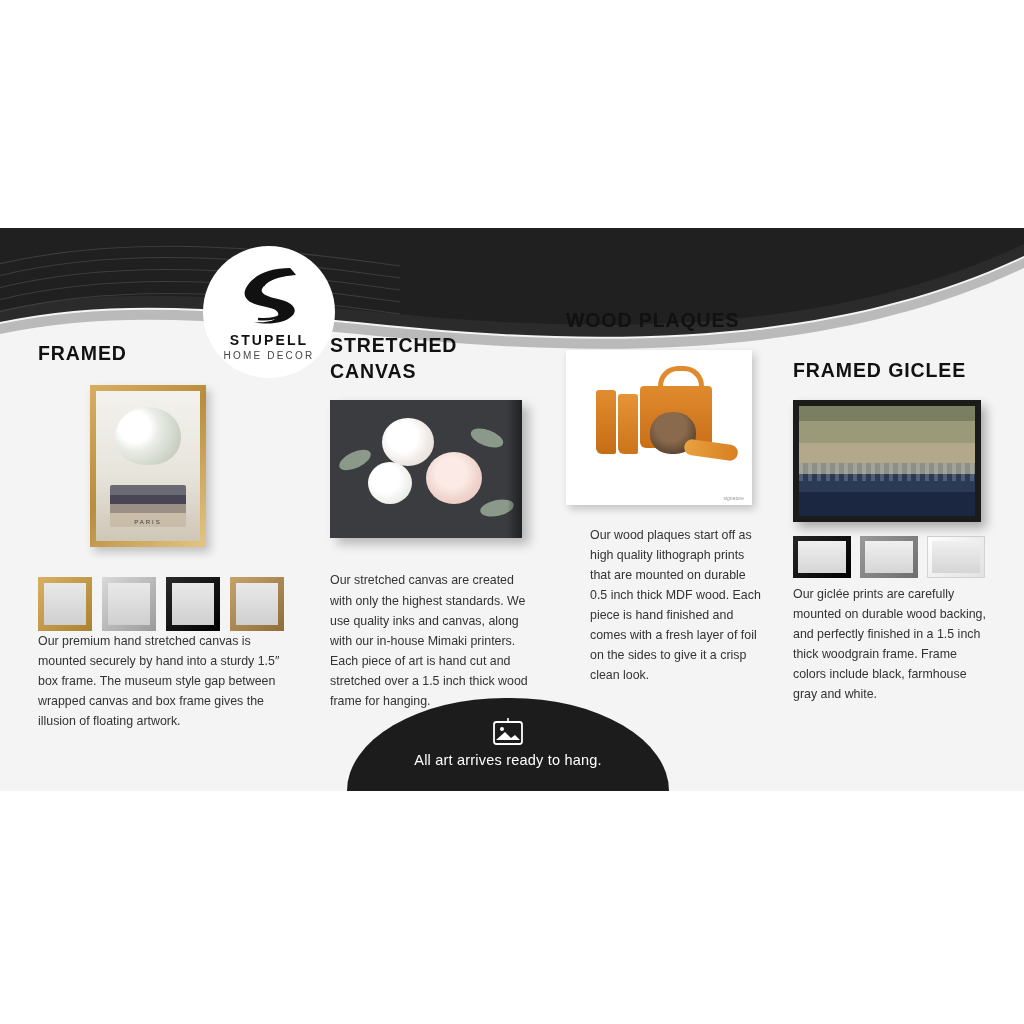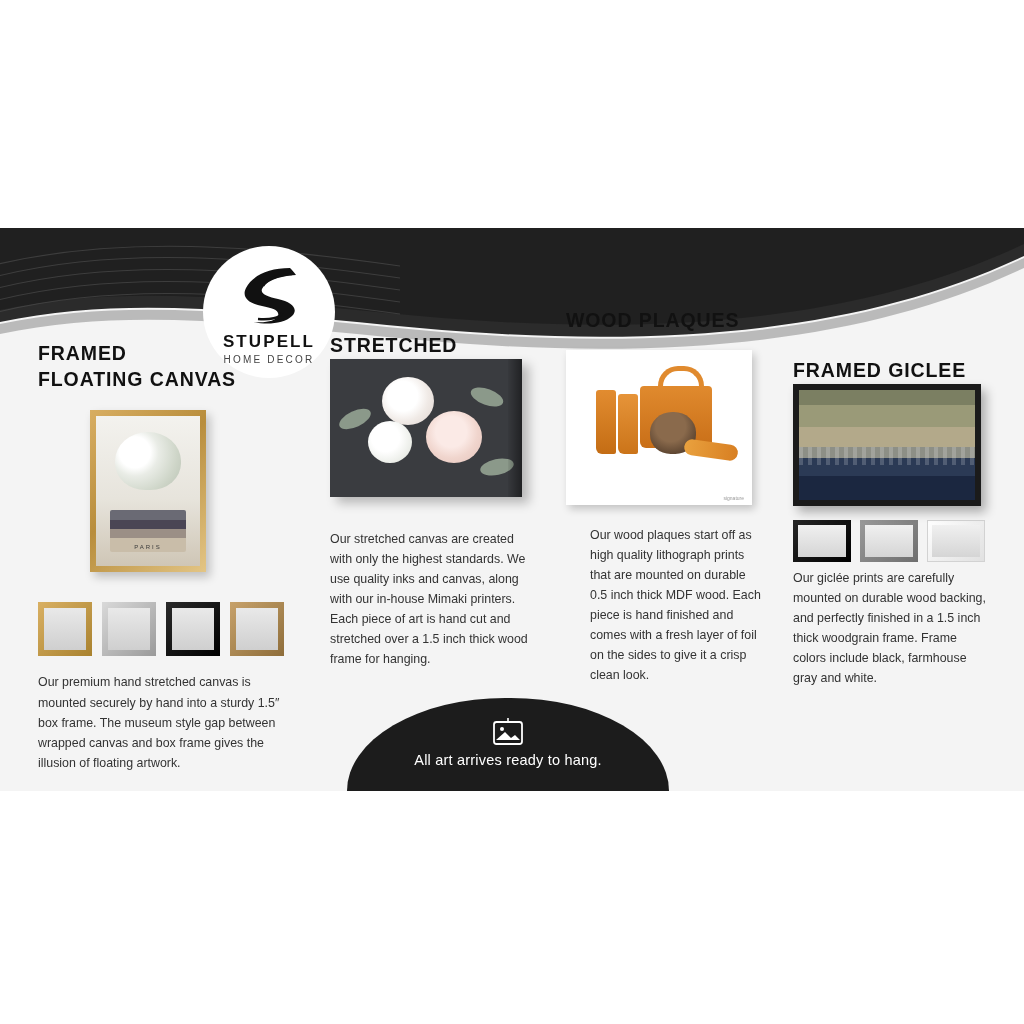--- a/index.html
+++ b/index.html
@@ -63,21 +63,21 @@
     top: 18px;
     width: 132px;
     height: 132px;
     border-radius: 50%;
     background: #ffffff;
     text-align: center;
     z-index: 5;
   }
   .logo-badge .swoosh { margin-top: 18px; }
   .logo-badge .logo-name {
-    font-size: 17px;
+    font-size: 14px;
     font-weight: bold;
     letter-spacing: 2.1px;
     color: #111;
     margin-top: 2px;
   }
   .logo-badge .logo-sub {
     font-size: 10px;
     letter-spacing: 2.2px;
     color: #444;
     margin-top: 2px;
@@ -137,25 +137,25 @@
   .swatch {
     width: 54px; height: 54px;
     box-sizing: border-box;
     padding: 6px;
   }
   .swatch .sw-inner { width: 100%; height: 100%; background: linear-gradient(#e9e9e9,#cfcfcf); }
   .sw-gold { background: linear-gradient(135deg,#d9b063,#a9822f); }
   .sw-silver { background: linear-gradient(135deg,#d9d9d9,#9a9a9a); }
   .sw-black { background: linear-gradient(135deg,#2a2a2a,#000000); }
   .sw-bronze { background: linear-gradient(135deg,#c7a26b,#8e6d3a); }
-  #col-framed-floating .col-body { margin-top: 16px; }
+  #col-framed-floating .col-body { }
 
   
   #col-stretched { left: 330px; top: 105px; width: 200px; }
-  #col-stretched .col-title { margin-bottom: 0; }
+  #col-stretched .col-title { margin-bottom: 16px; }
   .sc-canvas {
     position: relative;
     width: 192px; height: 138px;
     background: #3a3c40;
     box-shadow: 7px 6px 10px rgba(0,0,0,.25);
     overflow: hidden;
   }
   .sc-canvas:after {
     content:"";
     position:absolute; right:0; top:0; width:14px; height:100%;
@@ -221,21 +221,21 @@
     border-radius: 8px;
     transform: rotate(8deg);
   }
   .wp-sign {
     position:absolute; right:8px; bottom:4px; font-size:5px; color:#999;
   }
   #col-wood .col-body { margin-top: 20px; margin-left: 24px; }
 
   
   #col-giclee { left: 793px; top: 130px; width: 200px; }
-  #col-giclee .col-title { }
+  #col-giclee .col-title { margin-bottom: 16px; }
   .gc-frame {
     position: relative;
     width: 188px; height: 122px;
     background: #1b1b1b;
     padding: 6px;
     box-sizing: border-box;
     box-shadow: 5px 6px 10px rgba(0,0,0,.3);
   }
   .gc-inner {
     width: 100%; height: 100%;
@@ -285,21 +285,20 @@
         <path d="M26 55 C38 56 48 54 50 49" stroke="#111" stroke-width="2.4" fill="none"></path>
       </svg>
     </div>
     <div class="logo-name">STUPELL</div>
     <div class="logo-sub">HOME DECOR</div>
   </div>
 
   <div class="col" id="col-framed-floating">
     <div class="col-title">
       <div>FRAMED</div>
-      <div>FLOATING CANVAS</div>
     </div>
     <div class="ff-art-wrap">
       <div class="ff-frame">
         <div class="ff-inner">
           <div class="ff-bouquet"></div>
           <div class="ff-books"></div>
           <div class="ff-label">PARIS</div>
         </div>
       </div>
     </div>
@@ -316,20 +315,21 @@
       <div class="swatch sw-bronze">
           <div class="sw-inner"></div>
         </div>
     </div>
     <div class="col-body">Our premium hand stretched canvas is mounted securely by hand into a sturdy 1.5″ box frame. The museum style gap between wrapped canvas and box frame gives the illusion of floating artwork.</div>
   </div>
 
   <div class="col" id="col-stretched">
     <div class="col-title">
       <div>STRETCHED</div>
+      <div>CANVAS</div>
     </div>
     <div class="sc-canvas">
       <div class="sc-leaf" style="left:8px; top:52px; transform:rotate(-25deg);"></div>
       <div class="sc-leaf" style="left:140px; top:30px; transform:rotate(20deg);"></div>
       <div class="sc-leaf" style="left:150px; top:100px; transform:rotate(-12deg);"></div>
       <div class="sc-rose-a"></div>
       <div class="sc-rose-b"></div>
       <div class="sc-rose-c"></div>
     </div>
     <div class="col-body">Our stretched canvas are created with only the highest standards. We use quality inks and canvas, along with our in-house Mimaki printers. Each piece of art is hand cut and stretched over a 1.5 inch thick wood frame for hanging.</div>

